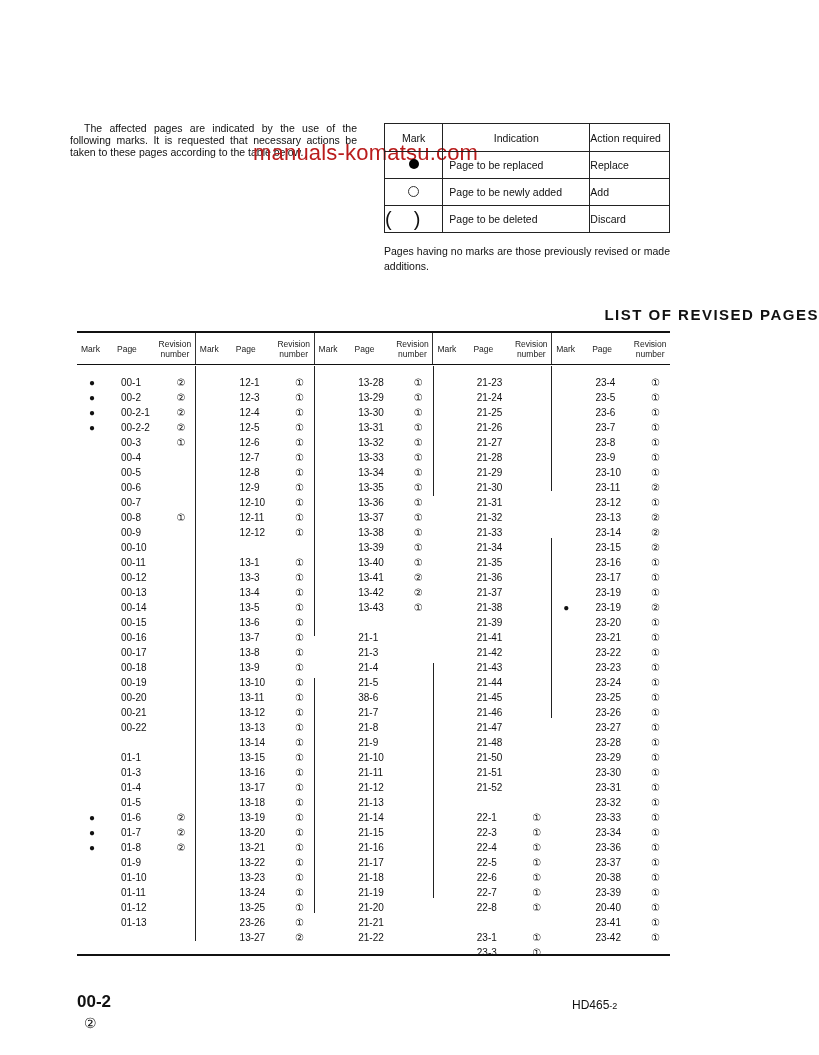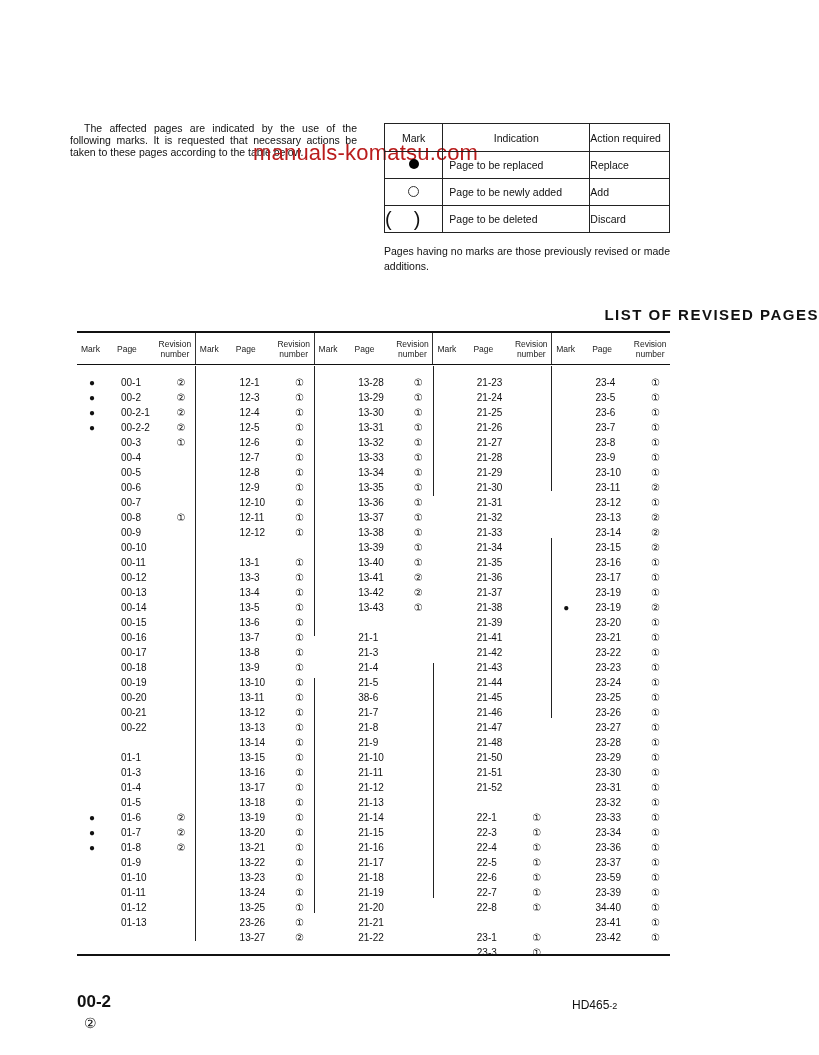--- a/index.html
+++ b/index.html
@@ -1036,31 +1036,31 @@
           <span class="p">23-36</span>
           <span class="r">①</span>
         </div>
         <div class="row">
           <span class="m"></span>
           <span class="p">23-37</span>
           <span class="r">①</span>
         </div>
         <div class="row">
           <span class="m"></span>
-          <span class="p">23-59</span>
+          <span class="p">20-38</span>
           <span class="r">①</span>
         </div>
         <div class="row">
           <span class="m"></span>
           <span class="p">23-39</span>
           <span class="r">①</span>
         </div>
         <div class="row">
           <span class="m"></span>
-          <span class="p">34-40</span>
+          <span class="p">20-40</span>
           <span class="r">①</span>
         </div>
         <div class="row">
           <span class="m"></span>
           <span class="p">23-41</span>
           <span class="r">①</span>
         </div>
         <div class="row">
           <span class="m"></span>
           <span class="p">23-42</span>

